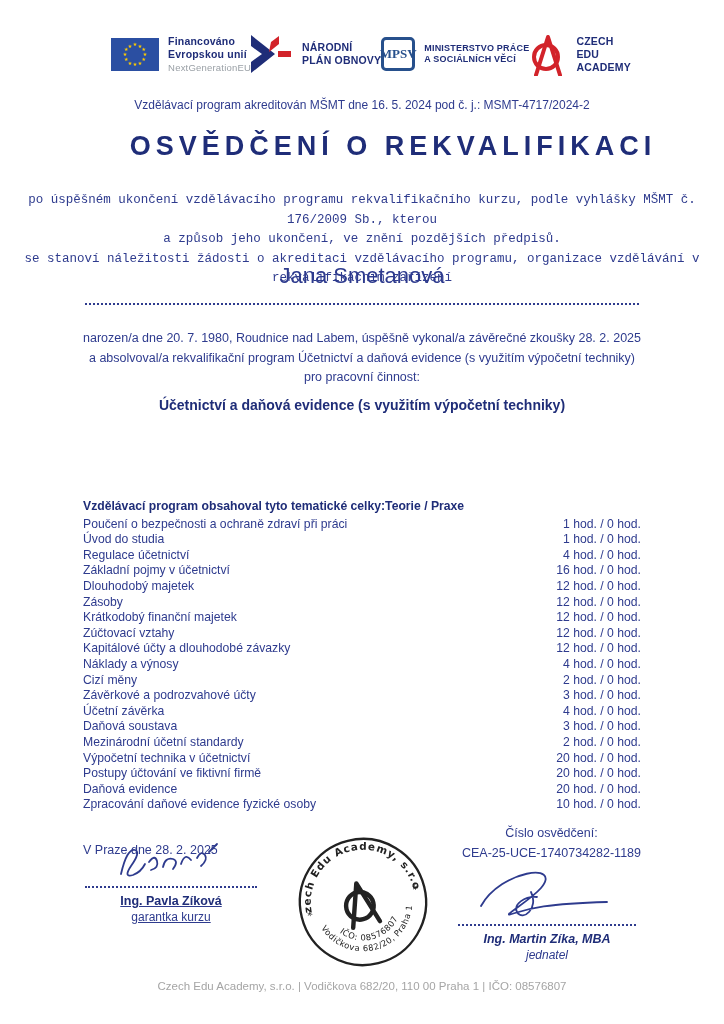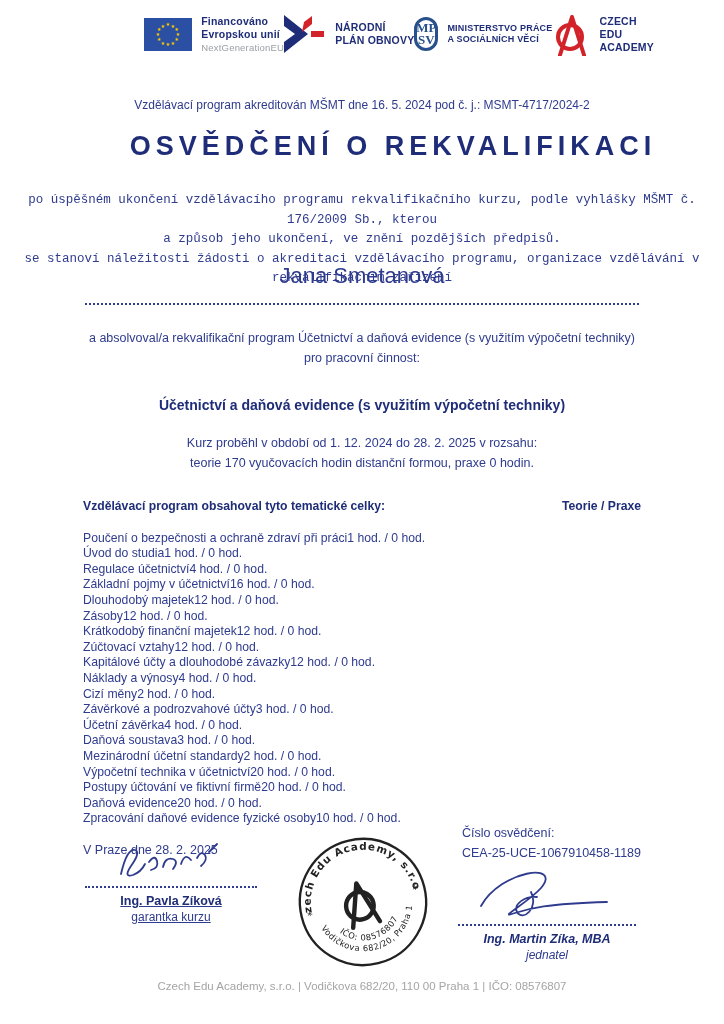--- a/index.html
+++ b/index.html
@@ -8,51 +8,51 @@
     --red:#d2232a;
     --gray:#a5a5a5;
     --text-gray:#9aa0a6;
   }
   html,body{margin:0;padding:0;background:#ffffff;}
   .page{
     position:relative;width:724px;height:1024px;margin:0 auto;background:#fff;
     font-family:"Liberation Sans",sans-serif;color:var(--navy);overflow:hidden;
   }
   
-  .logos{position:absolute;top:12px;left:88px;width:566px;display:flex;justify-content:flex-end;align-items:center;}
+  .logos{position:absolute;top:32px;left:88px;width:566px;display:flex;justify-content:center;align-items:center;}
   .logo{display:flex;align-items:center;gap:9px;}
   .logo-text{font-size:10.5px;font-weight:bold;color:var(--navy-dark);line-height:13px;letter-spacing:.2px;}
   .eu-sub{font-weight:normal;color:var(--text-gray);font-size:9.5px;}
   .mpsv-box{
-    width:24px;height:34px;border:3px solid #27508c;border-radius:12px;box-sizing:border-box;
-    display:flex;flex-direction:column;align-items:center;justify-content:center;
+    width:34px;height:34px;border:3px solid #27508c;border-radius:5px;box-sizing:border-box;
+    display:flex;flex-direction:row;align-items:center;justify-content:center;
     font-family:"Liberation Serif",serif;font-weight:bold;color:#27508c;font-size:13px;line-height:12px;
   }
   .mpsv-text{font-size:9px;line-height:11px;}
   
   .centered{position:absolute;left:0;width:100%;text-align:center;}
   .accred{top:98px;font-size:12px;font-weight:500;}
   .title{top:131px;font-size:27px;font-weight:bold;letter-spacing:5px;color:var(--navy-dark);padding-left:31px;}
   .para{font-size:12.5px;line-height:19.5px;}
   .intro{top:191px;font-family:Liberation Mono, monospace;}
   .recipient{top:263px;font-size:22px;font-weight:500;text-align:center;}
   .dotline{border-top:2px dotted var(--navy);height:0;}
   .name-line{position:absolute;top:303px;left:85px;width:554px;}
   .birth{top:329px;}
   .program{top:397px;font-size:14px;font-weight:bold;color:var(--navy-dark);}
   .kurz{top:434px;}
   
   .topics{position:absolute;top:499px;left:83px;width:558px;font-size:12.2px;line-height:15.6px;}
-  .topics-header{display:flex;justify-content:space-between;font-weight:bold;color:var(--navy-dark);margin-bottom:16px;}
-  .topic-row{display:flex;justify-content:flex-start;}
+  .topics-header{display:flex;justify-content:flex-start;font-weight:bold;color:var(--navy-dark);margin-bottom:2px;}
+  .topic-row{display:flex;justify-content:space-between;}
   .topic-name{text-align:left;}
   .topic-hours{text-align:right;white-space:nowrap;}
   
   .place-date{position:absolute;top:843px;left:83px;font-size:12.5px;}
-  .cert-num{position:absolute;top:824px;right:83px;text-align:left;font-size:12.5px;line-height:19.5px;}
+  .cert-num{position:absolute;top:824px;right:83px;text-align:center;font-size:12.5px;line-height:19.5px;}
   .stamp{position:absolute;left:294px;top:833px;width:138px;height:138px;transform:rotate(-14deg);}
   .sig{position:absolute;text-align:center;}
   .sig-left{left:85px;top:840px;width:172px;text-decoration:underline;}
   .sig-right{left:458px;top:862px;width:178px;font-style:italic;}
   .sig svg{display:block;margin:0 auto;}
   .sig .dotline{margin-top:2px;}
   .sig-name{font-size:12.5px;font-weight:bold;color:var(--navy-dark);margin-top:6px;}
   .sig-role{font-size:12px;margin-top:2px;}
   .footer{top:980px;color:var(--gray);font-size:11.5px;}
 </style>
@@ -131,30 +131,27 @@
   <div class="centered para intro">
     <div>po úspěšném ukončení vzdělávacího programu rekvalifikačního kurzu, podle vyhlášky MŠMT č. 176/2009 Sb., kterou</div>
     <div>a způsob jeho ukončení, ve znění pozdějších předpisů.</div>
     <div>se stanoví náležitosti žádosti o akreditaci vzdělávacího programu, organizace vzdělávání v rekvalifikačním zařízení</div>
   </div>
 
   <div class="centered recipient">Jana Smetanová</div>
   <div class="dotline name-line"></div>
 
   <div class="centered para birth">
+    <div>narozen/a dne 20. 7. 1980, Roudnice nad Labem, úspěšně vykonal/a závěrečné zkoušky 28. 2. 2025</div>
     <div>a absolvoval/a rekvalifikační program Účetnictví a daňová evidence (s využitím výpočetní techniky)</div>
     <div>pro pracovní činnost:</div>
   </div>
 
   <div class="centered program">Účetnictví a daňová evidence (s využitím výpočetní techniky)</div>
 
-  <div class="centered para kurz">
-    <div>Kurz proběhl v období od 1. 12. 2024 do 28. 2. 2025 v rozsahu:</div>
-    <div>teorie 170 vyučovacích hodin distanční formou, praxe 0 hodin.</div>
-  </div>
 
   <div class="topics">
     <div class="topics-header">
       <span>Vzdělávací program obsahoval tyto tematické celky:</span>
       <span>Teorie / Praxe</span>
     </div>
 
   <div class="topic-row">
         <span class="topic-name">Poučení o bezpečnosti a ochraně zdraví při práci</span>
         <span class="topic-hours">1 hod. / 0 hod.</span>
@@ -230,21 +227,21 @@
       <div class="topic-row">
         <span class="topic-name">Zpracování daňové evidence fyzické osoby</span>
         <span class="topic-hours">10 hod. / 0 hod.</span>
       </div>
     </div>
 
   <div class="place-date">V Praze dne 28. 2. 2025</div>
 
   <div class="cert-num">
     <div>Číslo osvědčení:</div>
-    <div>CEA-25-UCE-1067910458-1189</div>
+    <div>CEA-25-UCE-1740734282-1189</div>
   </div>
 
   <svg class="stamp" viewBox="0 0 140 140" aria-hidden="true">
     <defs>
       <path id="stampTop" d="M 17,70 A 53,53 0 0 1 123,70"></path>
       <path id="stampBottomOuter" d="M 20,70 A 50,50 0 0 0 120,70"></path>
       <path id="stampBottomInner" d="M 31,70 A 39,39 0 0 0 109,70"></path>
     </defs>
     <circle cx="70" cy="70" r="64" fill="none" stroke="#222" stroke-width="2.4"></circle>
     <g fill="#222" font-family="DejaVu Sans, sans-serif">

